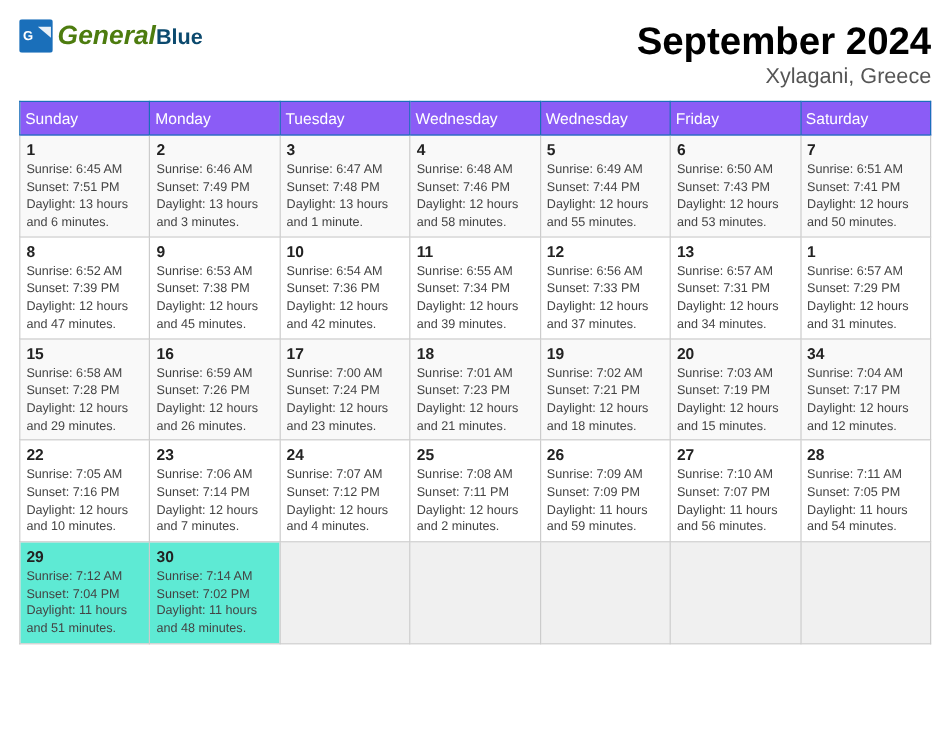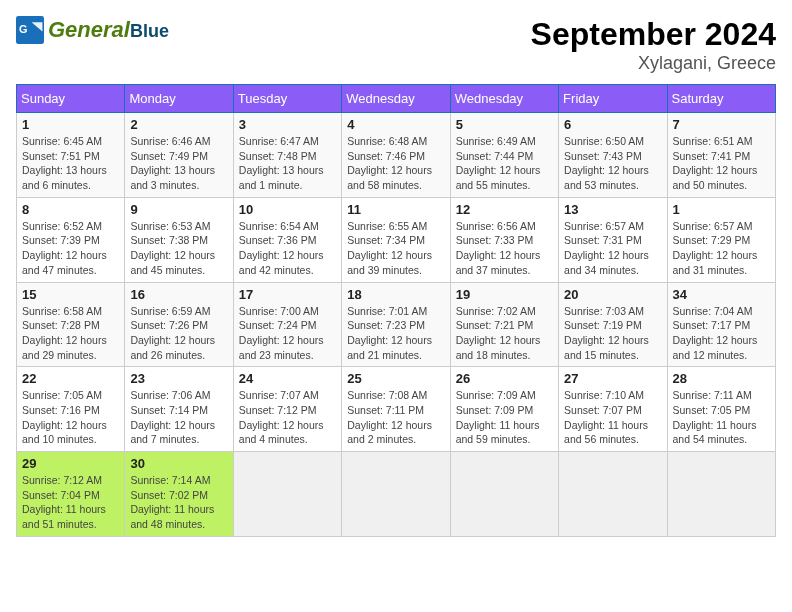--- a/index.html
+++ b/index.html
@@ -56,21 +56,21 @@
       vertical-align: top;
       padding: 4px 5px;
       width: calc(100% / 7);
       height: 80px;
       background: #fff;
     }
     .calendar tbody tr:nth-child(odd) td {
       background: #f9f9f9;
     }
     .calendar tbody tr:last-child td {
-      background: #bef264;
+      background: #5eead4;
     }
     .day-number {
       font-size: 13px;
       font-weight: bold;
       color: #222;
       display: block;
       margin-bottom: 2px;
     }
     .cell-text {
       color: #444;

